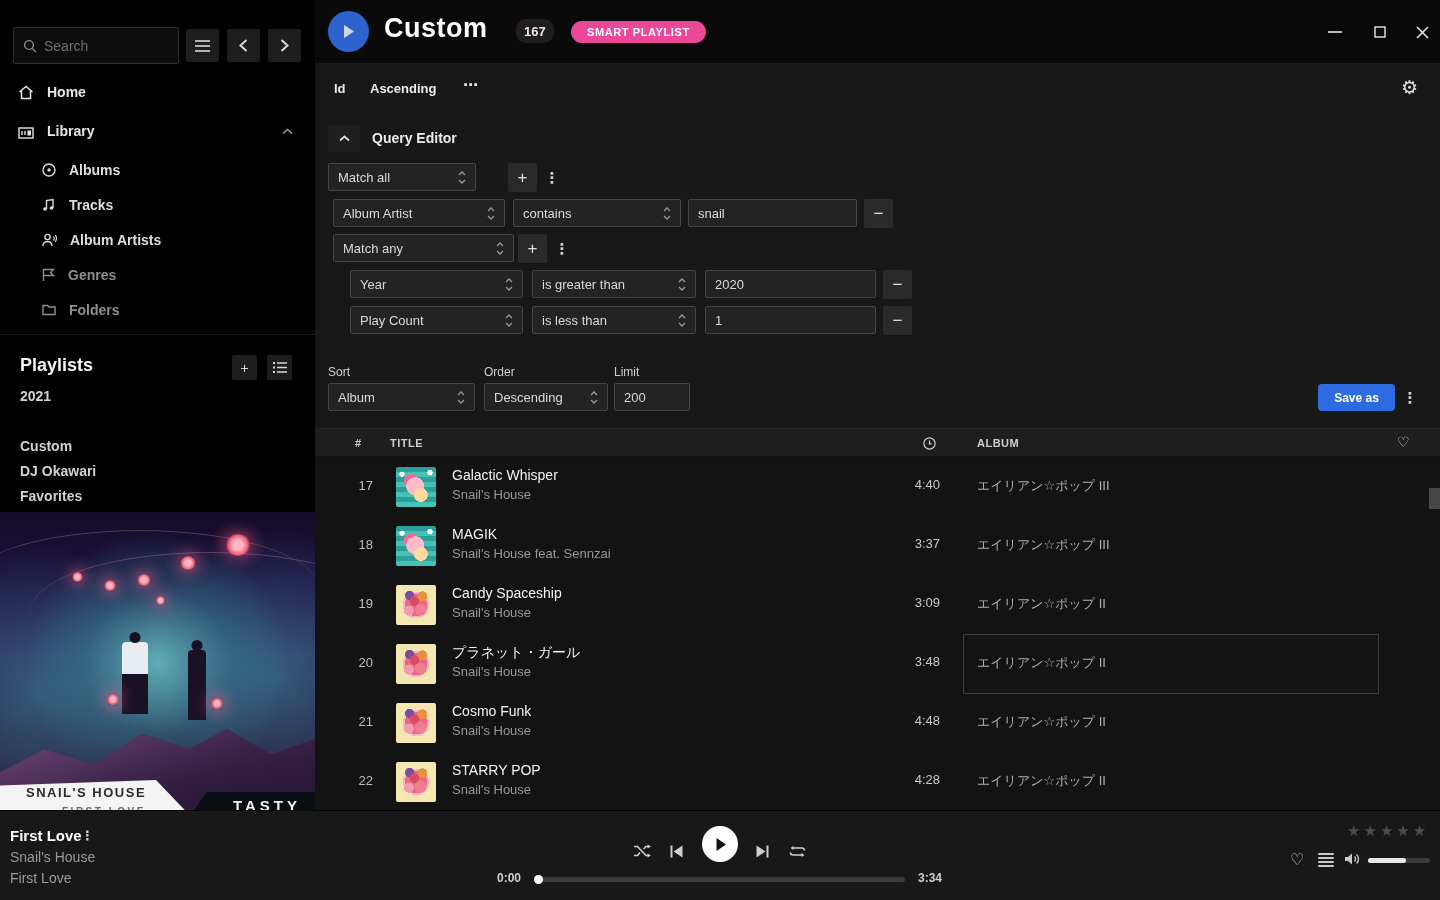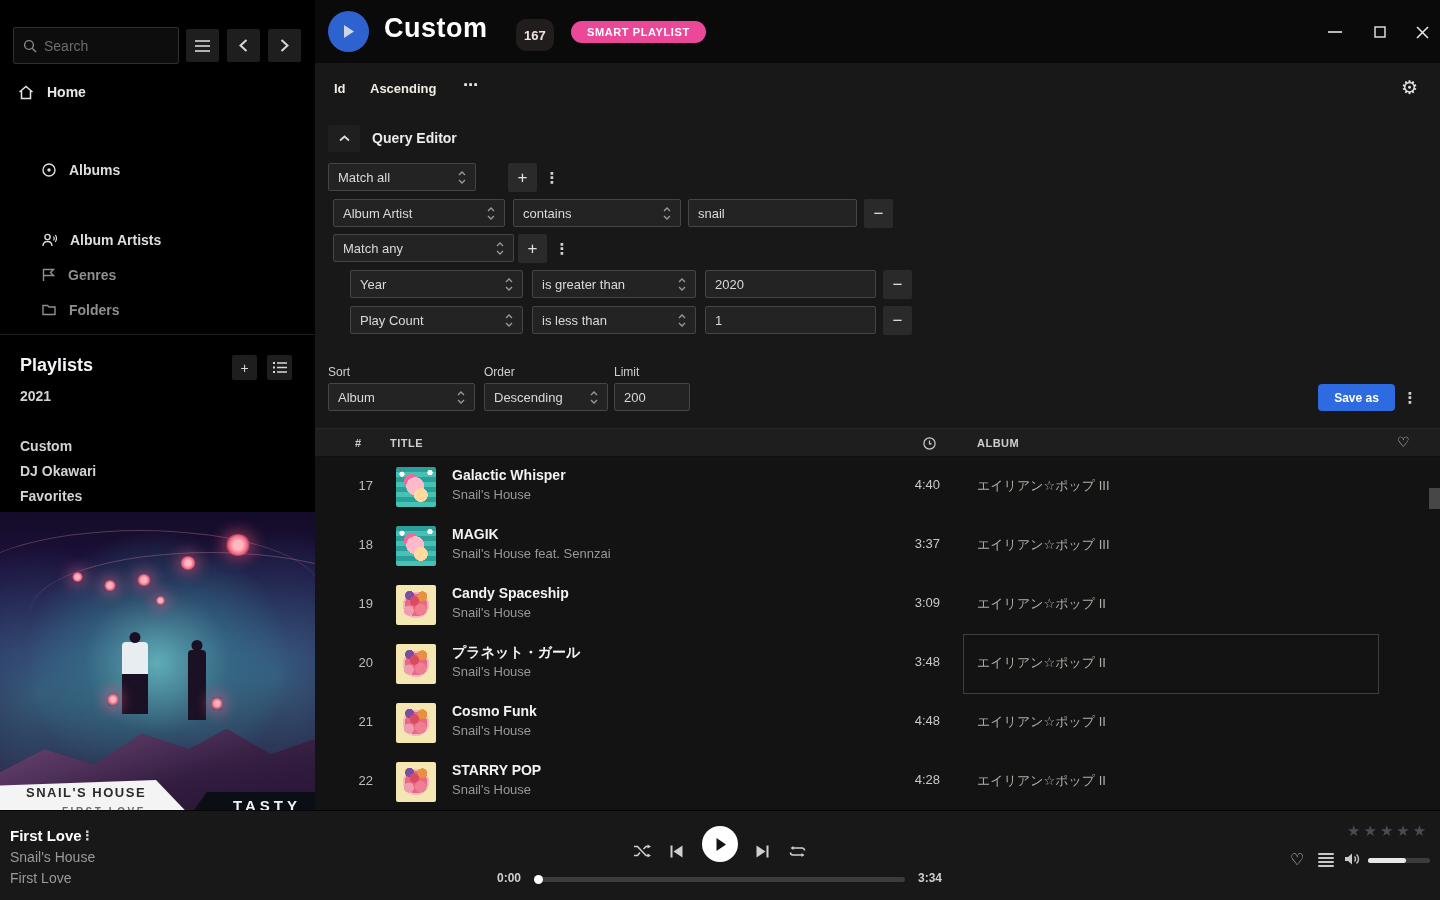--- a/index.html
+++ b/index.html
@@ -53,21 +53,21 @@
   .cv-artist { position:absolute; left:26px; bottom:26px; font-size:13px; font-weight:800; letter-spacing:1.5px; color:#2b2b2b; }
   .cv-album { position:absolute; left:62px; bottom:9px; font-size:10px; font-weight:700; letter-spacing:2.5px; color:#6a6a6a; }
   .cv-label { position:absolute; right:14px; bottom:12px; font-size:15px; font-weight:700; letter-spacing:4px; color:#eef1f6; }
   .cv-label-sub { position:absolute; right:16px; bottom:4px; font-size:5px; letter-spacing:3px; color:#3d4a74; }
 
   
   .titlebar { position:absolute; left:315px; top:0; width:1125px; height:63px; background:#0a0a0a; }
   .play-hero { position:absolute; left:13px; top:11px; width:41px; height:41px; border-radius:50%; background:#2e63cf;
     display:flex; align-items:center; justify-content:center; cursor:pointer; }
   .page-title { position:absolute; left:69px; top:13px; font-size:27px; font-weight:800; color:#fff; letter-spacing:.5px; }
-  .count-badge { position:absolute; left:201px; top:19px; height:32px; min-width:36px; padding:0 8px; background:#211d1d;
+  .count-badge { position:absolute; left:201px; top:19px; height:24px; min-width:36px; padding:0 8px; background:#211d1d;
     border-radius:10px; color:#efe5e5; font-size:13px; font-weight:700; display:flex; align-items:center; justify-content:center; }
   .smart-badge { position:absolute; left:256px; top:21px; height:22px; padding:0 16px; background:#ec4899; border-radius:12px;
     color:#fff; font-size:11px; font-weight:800; letter-spacing:.6px; display:flex; align-items:center; }
   .win-btn { position:absolute; top:22px; width:22px; height:20px; display:flex; align-items:center; justify-content:center;
     color:#e6e6e6; cursor:pointer; }
 
   
   .content { position:absolute; left:315px; top:63px; width:1125px; height:747px; background:#181818; }
   .tb-sort { position:absolute; left:19px; top:18px; font-size:13px; font-weight:700; color:#f0ebe2; cursor:pointer; }
   .tb-order { position:absolute; left:55px; top:18px; font-size:13px; font-weight:700; color:#f0ebe2; cursor:pointer; }
@@ -91,21 +91,21 @@
   .save-btn { position:absolute; left:1003px; top:321px; width:77px; height:27px; background:#2e6be0; border-radius:4px;
     color:#fff; font-size:12px; font-weight:700; display:flex; align-items:center; justify-content:center; cursor:pointer; }
 
   .thead { position:absolute; left:0; top:365px; width:1125px; height:29px; background:#1e1e1e;
     border-top:1px solid #272727; border-bottom:1px solid #101010; }
   .th { position:absolute; top:8px; font-size:11px; font-weight:600; letter-spacing:.5px; color:#cfcfcf; }
   .tlist { position:absolute; left:0; top:394px; width:1125px; height:353px; background:#131313; }
   .trow { position:absolute; left:0; width:1125px; height:59px; cursor:pointer; }
   .tnum { position:absolute; left:16px; top:21px; width:42px; text-align:right; font-size:13px; color:#bdbdbd; }
   .tart { position:absolute; left:81px; top:10px; width:40px; height:40px; border-radius:2px; }
-  .ttitle { position:absolute; left:137px; top:10px; font-size:14px; font-weight:700; color:#f3f3f3; }
+  .ttitle { position:absolute; left:137px; top:10px; font-size:14px; font-weight:400; color:#f3f3f3; }
   .tartist { position:absolute; left:137px; top:30px; font-size:13px; color:#989898; }
   .tdur { position:absolute; left:555px; top:20px; width:70px; text-align:right; font-size:13px; color:#c9c9c9; }
   .talbum { position:absolute; left:662px; top:20px; font-size:13px; color:#b3aea6; }
   .cell-outline { position:absolute; left:648px; top:177px; width:416px; height:60px; border:1px solid #3e3e3e; }
   .scroll-thumb { position:absolute; left:1114px; top:425px; width:11px; height:21px; background:#474747; }
 
   .art-a { background:
       radial-gradient(circle at 62% 70%, #ffd9a0 0 18%, transparent 19%),
       radial-gradient(circle at 48% 48%, #ffb9cb 0 30%, transparent 31%),
       radial-gradient(circle at 38% 36%, #f2689a 0 20%, transparent 21%),
@@ -185,29 +185,55 @@
     </div>
 
     <div class="nav-item" style="top:63px">
       <span>
         <svg width="16" height="15" viewBox="0 0 16 15">
             <path d="M1.5 7 L8 1.5 L14.5 7 M3.5 6 V13.5 H12.5 V6" fill="none" stroke="#e6e6e6" stroke-width="1.5"></path>
           </svg>
       </span>
       <span>Home</span>
     </div>
+    <div class="nav-item" style="top:102px">
+      <span>
+        <svg width="16" height="15" viewBox="0 0 16 15">
+            <rect x="1" y="4" width="14" height="10" fill="none" stroke="#e6e6e6" stroke-width="1.4"></rect>
+            <line x1="4" y1="7" x2="4" y2="11" stroke="#e6e6e6" stroke-width="1.4"></line>
+            <line x1="7" y1="7" x2="7" y2="11" stroke="#e6e6e6" stroke-width="1.4"></line>
+            <rect x="9.5" y="6.5" width="3.5" height="5" fill="#e6e6e6"></rect>
+          </svg>
+      </span>
+      <span>Library</span>
+      <span style="position:absolute; right:22px;">
+        <svg width="11" height="7" viewBox="0 0 11 7">
+            <polyline points="1,5.5 5.5,1.5 10,5.5" fill="none" stroke="#9a9a9a" stroke-width="1.6"></polyline>
+          </svg>
+      </span>
+    </div>
 
     <div class="sub-item" style="top:142px">
       <span>
         <svg width="14" height="14" viewBox="0 0 14 14">
             <circle cx="7" cy="7" r="6" fill="none" stroke="#dedede" stroke-width="1.4"></circle>
             <circle cx="7" cy="7" r="1.7" fill="#dedede"></circle>
           </svg>
       </span>
       <span>Albums</span>
+    </div>
+    <div class="sub-item" style="top:177px">
+      <span>
+        <svg width="14" height="14" viewBox="0 0 14 14">
+            <path d="M4.5 11 V2.5 L11 1.5 V10" fill="none" stroke="#dedede" stroke-width="1.4"></path>
+            <circle cx="3" cy="11" r="1.8" fill="#dedede"></circle>
+            <circle cx="9.5" cy="10" r="1.8" fill="#dedede"></circle>
+          </svg>
+      </span>
+      <span>Tracks</span>
     </div>
     <div class="sub-item" style="top:212px">
       <span>
         <svg width="15" height="14" viewBox="0 0 15 14">
             <circle cx="5.5" cy="4" r="2.6" fill="none" stroke="#dedede" stroke-width="1.4"></circle>
             <path d="M1 13 c0-3 2-4.5 4.5-4.5 S10 10 10 13" fill="none" stroke="#dedede" stroke-width="1.4"></path>
             <path d="M11.5 3.5 q1.5 2 0 4 M13.3 2 q2.4 3.5 0 7" fill="none" stroke="#dedede" stroke-width="1.2"></path>
           </svg>
       </span>
       <span>Album Artists</span>

